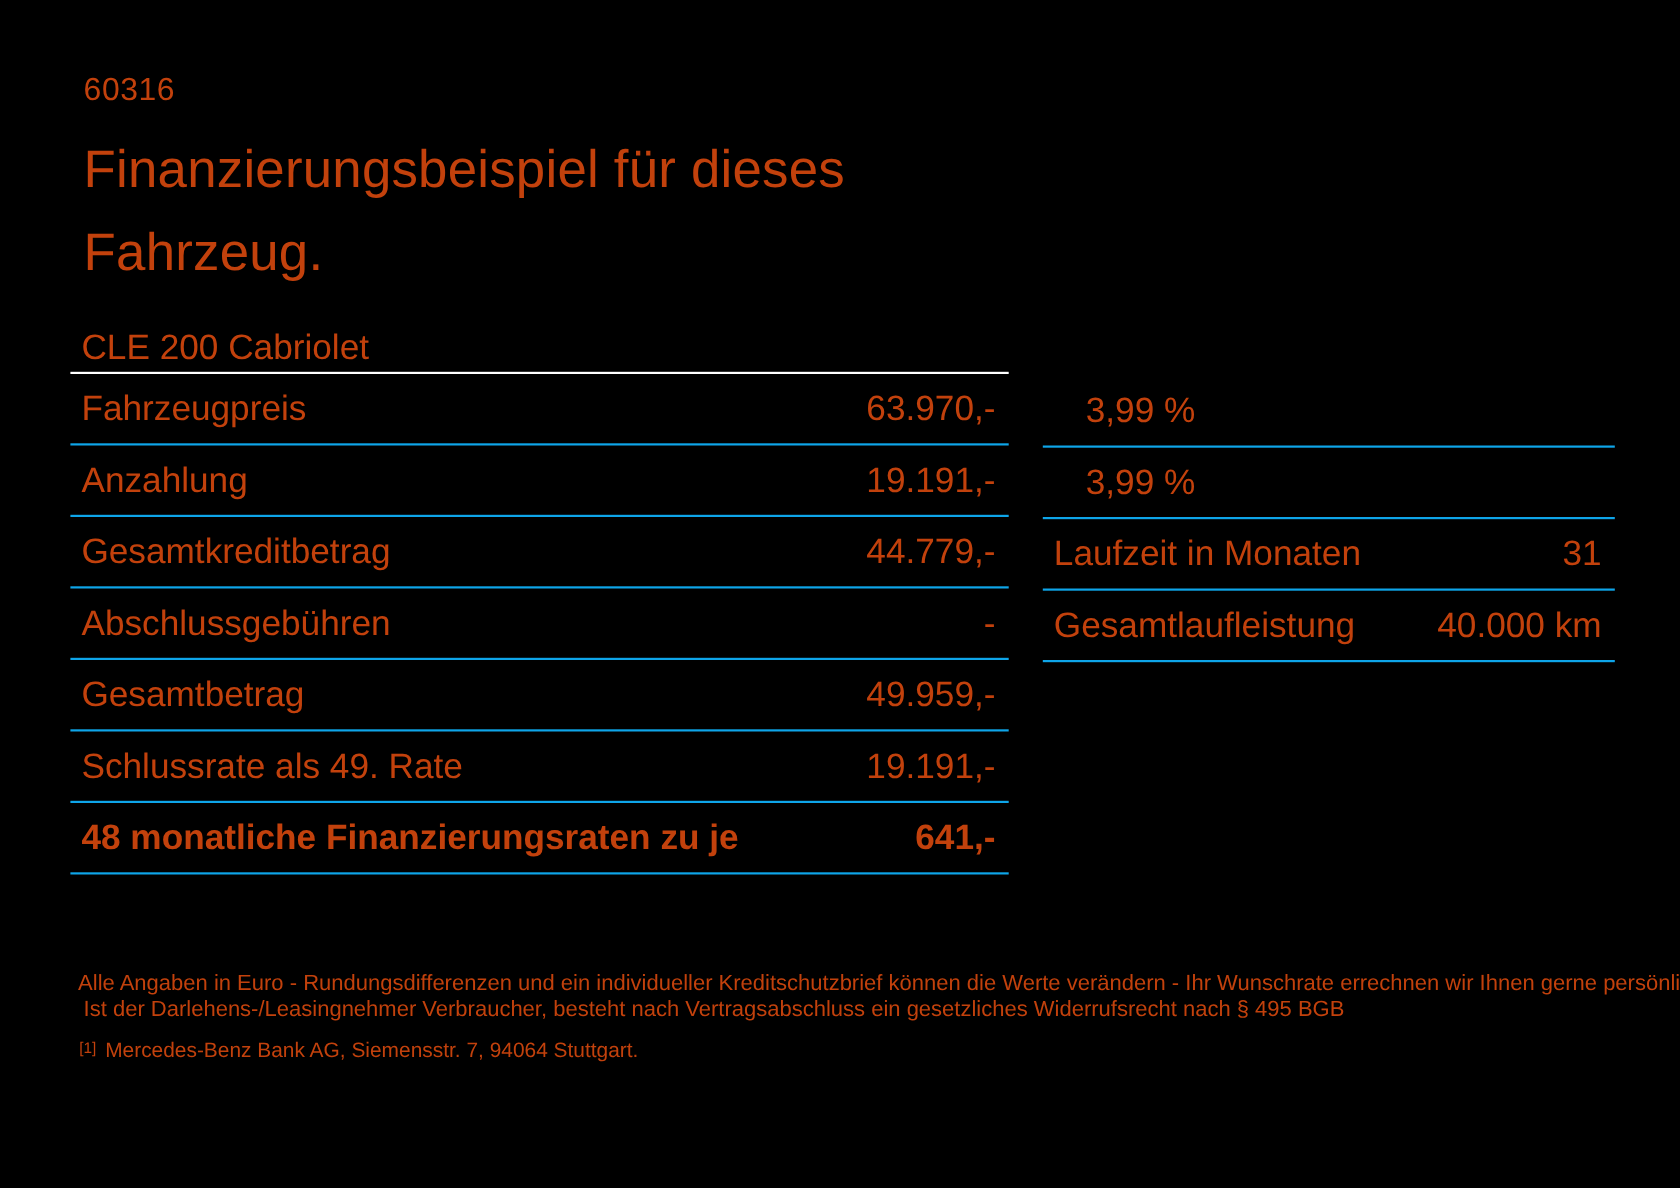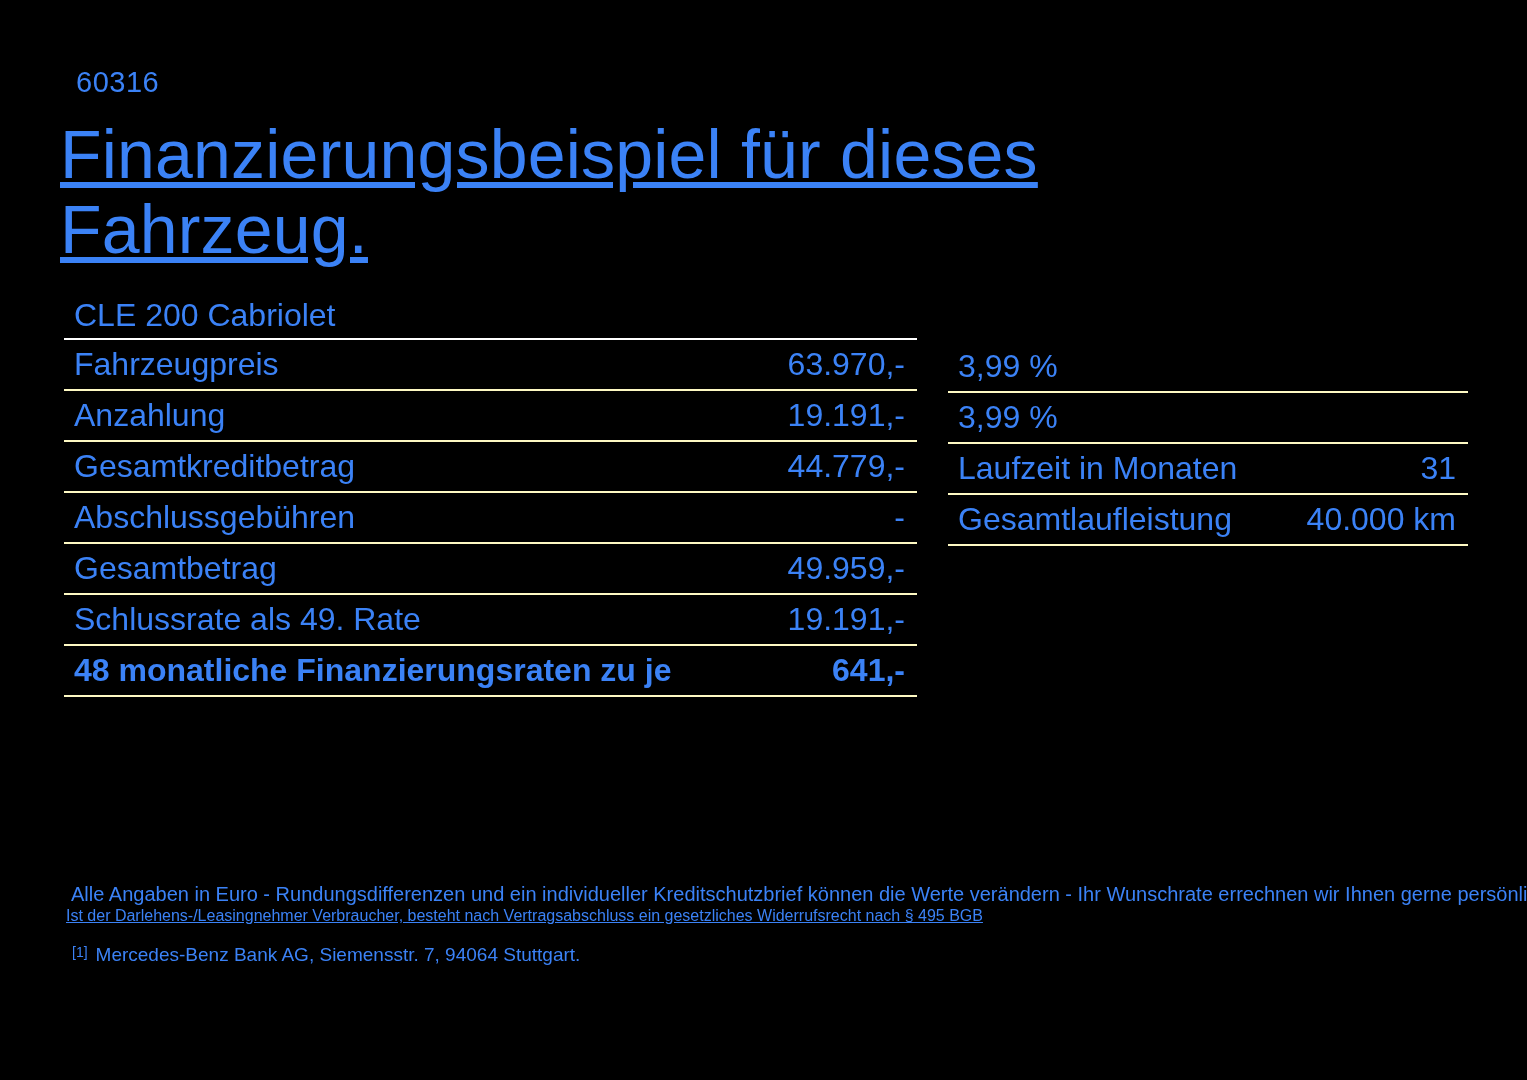--- a/index.html
+++ b/index.html
@@ -2,42 +2,41 @@
 <html lang="de"><head>
 <meta charset="utf-8">
 <title>Finanzierungsbeispiel</title>
 <style>
   html, body { margin: 0; padding: 0; background: #000; }
   .page {
     position: relative;
     width: 1527px;
     height: 1080px;
     background: #000000;
-    color: #3b82f6;
+    color: #c2410c;
     font-family: "Liberation Sans", "DejaVu Sans", sans-serif;
     overflow: hidden;
   }
 
   .vehicle-id {
     position: absolute;
     left: 76px;
     top: 66px;
     font-size: 29px;
     letter-spacing: 0.5px;
   }
 
   .title {
     position: absolute;
-    left: 60px;
+    left: 76px;
     top: 117px;
-    font-size: 68px;
+    font-size: 48px;
     line-height: 75px;
     font-weight: 400;
     letter-spacing: 0.2px;
-    text-decoration: underline;
   }
 
   
   .fin-table {
     position: absolute;
     left: 64px;
     top: 298px;
     width: 853px;
   }
   .terms-table {
@@ -50,31 +49,31 @@
     height: 42px;
     border-bottom: 2px solid #ffffff;
     display: flex;
     align-items: flex-end;
     padding: 0 12px 4px 10px;
     font-size: 32px;
     box-sizing: border-box;
     width: 100%;
   }
   .t-row {
-    height: 51px;
-    border-bottom: 2px solid #fef9c3;
+    height: 65px;
+    border-bottom: 2px solid #0ea5e9;
     display: flex;
     align-items: center;
     justify-content: space-between;
     padding: 0 12px 0 10px;
     font-size: 32px;
     box-sizing: border-box;
   }
   .t-row .lbl { white-space: nowrap; }
-  .t-row .val { white-space: nowrap; text-align: right; }
+  .t-row .val { white-space: nowrap; text-align: right; margin-left: 29px; }
   .t-row.bold { font-weight: bold; }
   .sup {
     font-size: 18px;
     vertical-align: 14px;
     margin-left: 7px;
   }
 
   
   .foot-bold {
     position: absolute;
@@ -86,25 +85,24 @@
   }
   .foot-line1 {
     position: absolute;
     left: 71px;
     top: 883px;
     font-size: 20px;
     white-space: nowrap;
   }
   .foot-line2 {
     position: absolute;
-    left: 66px;
+    left: 76px;
     top: 907px;
-    font-size: 16px;
+    font-size: 20px;
     white-space: nowrap;
-    text-decoration: underline;
   }
   .footnote {
     position: absolute;
     left: 72px;
     top: 944px;
     font-size: 19px;
     white-space: nowrap;
   }
   .fn-marker {
     font-size: 14px;

